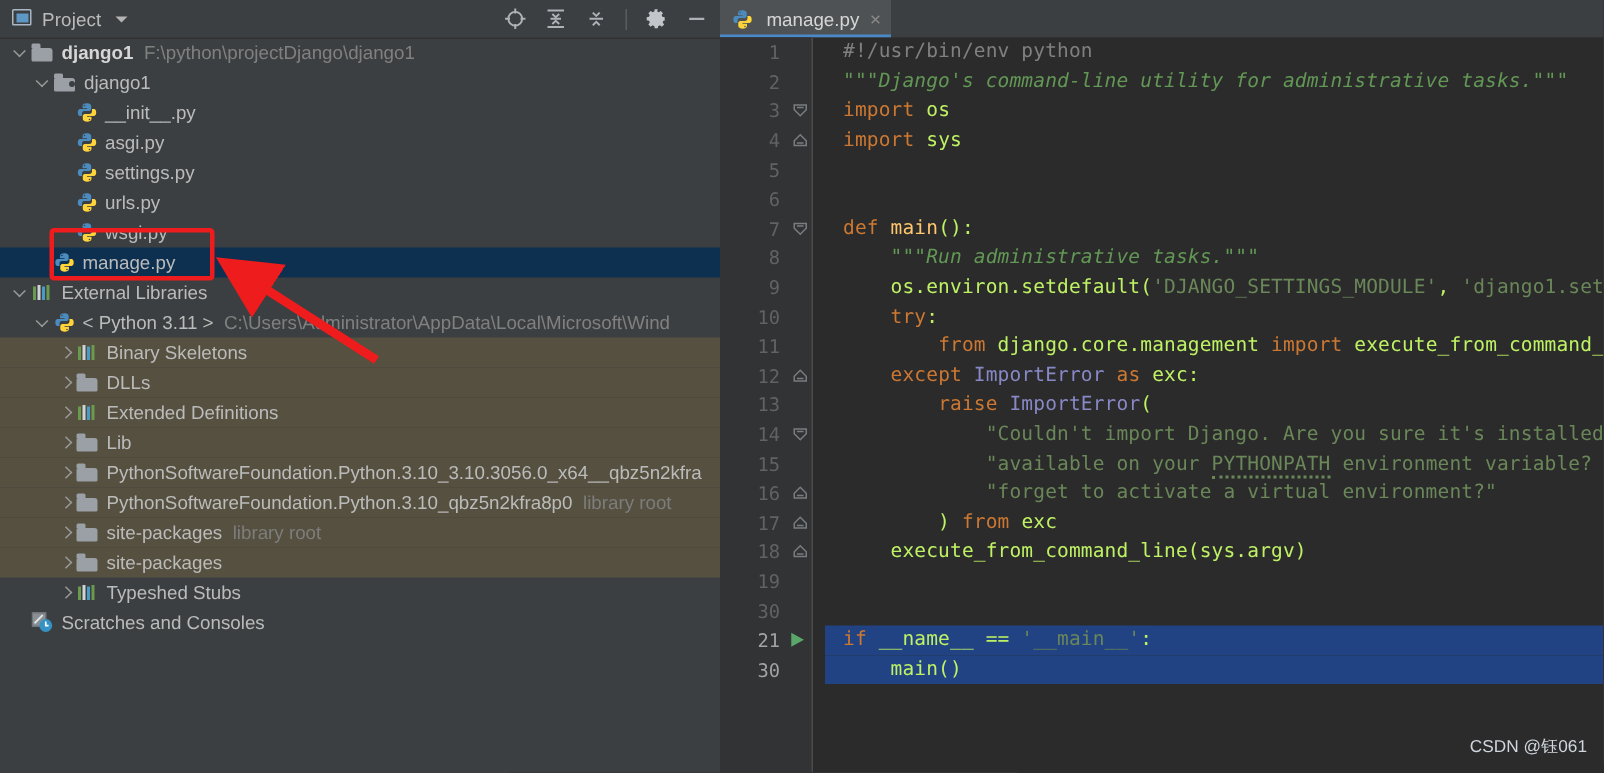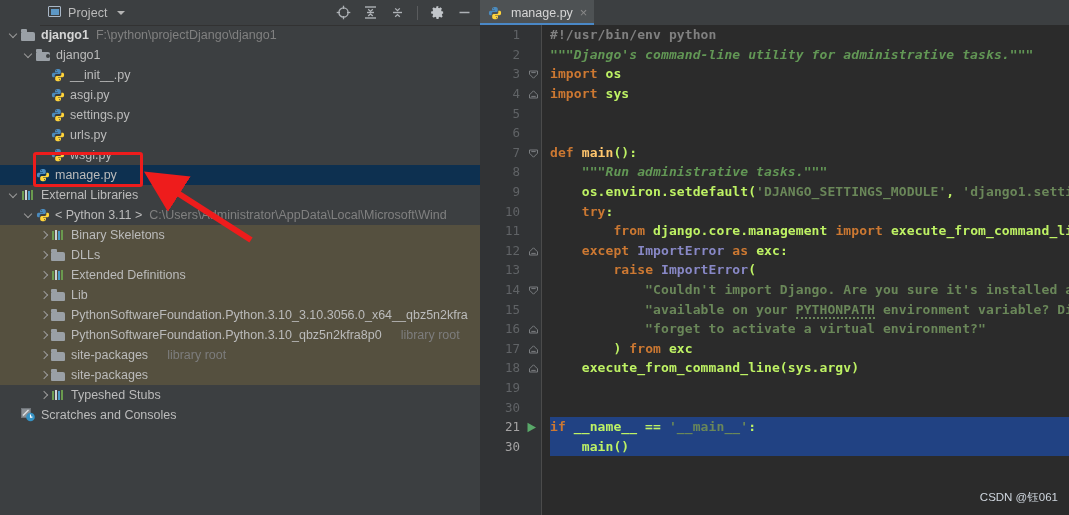--- a/index.html
+++ b/index.html
@@ -20,21 +20,21 @@
     position: absolute; left: 0; top: 0;
     width: 480px; height: 515px;
     background: #3c3f41;
     overflow: hidden;
   }
   #project-toolbar {
     position: relative;
     height: 25px;
     background: #3c3f41;
     border-bottom: 1px solid #323232;
-    display: flex; align-items: center; margin-left: 40px;
+    display: flex; align-items: center;
   }
   .tb-left { display: flex; align-items: center; padding-left: 8px; gap: 6px; }
   .tb-title {
     color: #bbbbbb; font-size: 12.5px; letter-spacing: .1px;
   }
   .panel-icon {
     width: 14px; height: 13px; display: inline-block; position: relative;
   }
   .panel-icon .outer {
     position: absolute; left: 0; top: 0; width: 13px; height: 11px;
@@ -77,21 +77,21 @@
     content: ""; position: absolute;
     border-style: solid; border-color: #9a9a9a;
     border-width: 0 1.6px 1.6px 0; width: 5px; height: 5px;
   }
   .arrow.dn::after { left: 3px; top: 6px; transform: rotate(45deg); }
   .arrow.rt::after { left: 4px; top: 7px; transform: rotate(-45deg); }
 
   .tlabel { color: #bbbbbb; }
   .tlabel.bold { font-weight: bold; color: #d6d6d6; }
   .tpath { color: #808080; margin-left: 7px; }
-  .tnote { color: #7d7d7d; margin-left: 19px; }
+  .tnote { color: #7d7d7d; margin-left: 7px; }
 
   
   .ic { flex: 0 0 auto; margin-right: 5px; position: relative; display:inline-block; }
   .ic-folder { width: 15px; height: 13px; }
   .ic-folder .fb {
     position: absolute; left: 0; top: 3px; width: 14px; height: 9px;
     background: #9aa0a6; border-radius: 1px 2px 1px 1px;
   }
   .ic-folder .ft {
     position: absolute; left: 0; top: 0.5px; width: 6px; height: 3px;
@@ -157,23 +157,23 @@
     color: #606366; font-size: 12.5px;
     font-family: "DejaVu Sans Mono", monospace;
   }
   .lrow.cur .lnum { color: #a4a3a3; }
   .fold {
     position: absolute; left: 48px; width: 11px; height: 11px;
     top: 4px;
   }
   .runmark { position: absolute; left: 46px; top: 4px; }
   .ltext {
-    position: absolute; left: 70px; white-space: pre;
+    position: absolute; left: 82px; white-space: pre;
     font-family: "DejaVu Sans Mono", monospace; font-size: 13px;
-    color: #a9b7c6; letter-spacing: .1px; font-weight: bold;
+    color: #a9b7c6; letter-spacing: .1px;
   }
   .ltext .hl { background: #214283; text-align: center; }
 
   .kw   { color: #cc7832; }
   .str  { color: #6a8759; }
   .doc  { color: #629755; font-style: italic; }
   .cmt  { color: #808080; }
   .cls  { color: #8888c6; }
   .fn   { color: #ffc66d; }
   .pln  { color: #bef264; }

